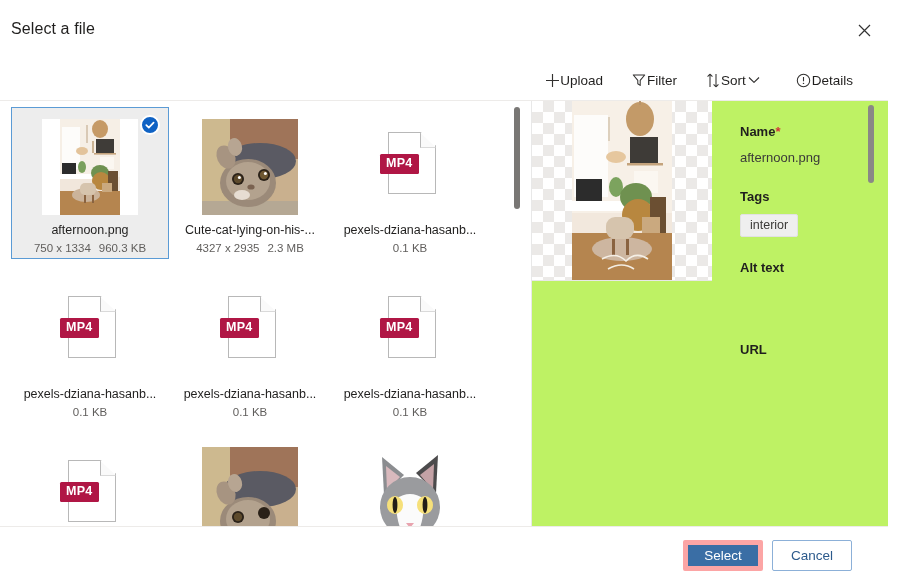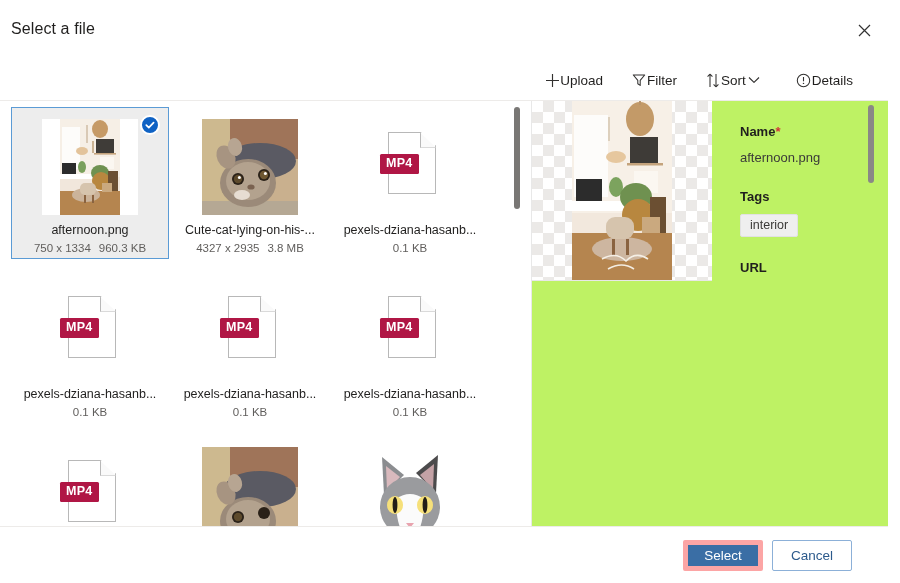--- a/index.html
+++ b/index.html
@@ -473,21 +473,21 @@
                 <circle cx="36" cy="60" r="4.2" fill="#5d4a2c"></circle>
                 <circle cx="37.4" cy="58.6" r="1.5" fill="#ffffff"></circle>
                 <circle cx="62" cy="56" r="6" fill="#2a2118"></circle>
                 <circle cx="62" cy="56" r="4.2" fill="#6e5732"></circle>
                 <circle cx="63.4" cy="54.6" r="1.5" fill="#ffffff"></circle>
                 <ellipse cx="49" cy="68" rx="3.6" ry="2.6" fill="#7a6250"></ellipse>
               </svg>
             </div>
             <div class="tile-name">Cute-cat-lying-on-his-...</div>
             <div class="tile-meta">
-              <span class="dim">4327 x 2935</span><span>3.8 MB</span>
+              <span class="dim">4327 x 2935</span><span>2.3 MB</span>
             </div>
           </div>
 
           <div class="tile">
             <div class="thumb-box">
               <div class="mp4-icon">
                 <div class="page"></div>
                 <div class="fold"></div>
                 <div class="badge">MP4</div>
               </div>
@@ -634,20 +634,24 @@
         <div class="field-block">
           <div class="field-label"><span>Name</span><span class="req-star">*</span></div>
           <div class="field-value" style="margin-bottom:0;">afternoon.png</div>
         </div>
 
         <div class="field-block">
           <div class="field-label">Tags</div>
           <span class="tag-chip" style="margin-bottom:0;">interior</span>
         </div>
 
+        <div class="field-block tall">
+          <div class="field-label">Alt text</div>
+          <div class="field-value" style="margin-bottom:0;min-height:16px;"></div>
+        </div>
 
         <div class="field-block">
           <div class="field-label">URL</div>
 
         </div>
 
         <div class="details-scroll-track">
           <div class="details-scroll-thumb"></div>
         </div>
       </div>

